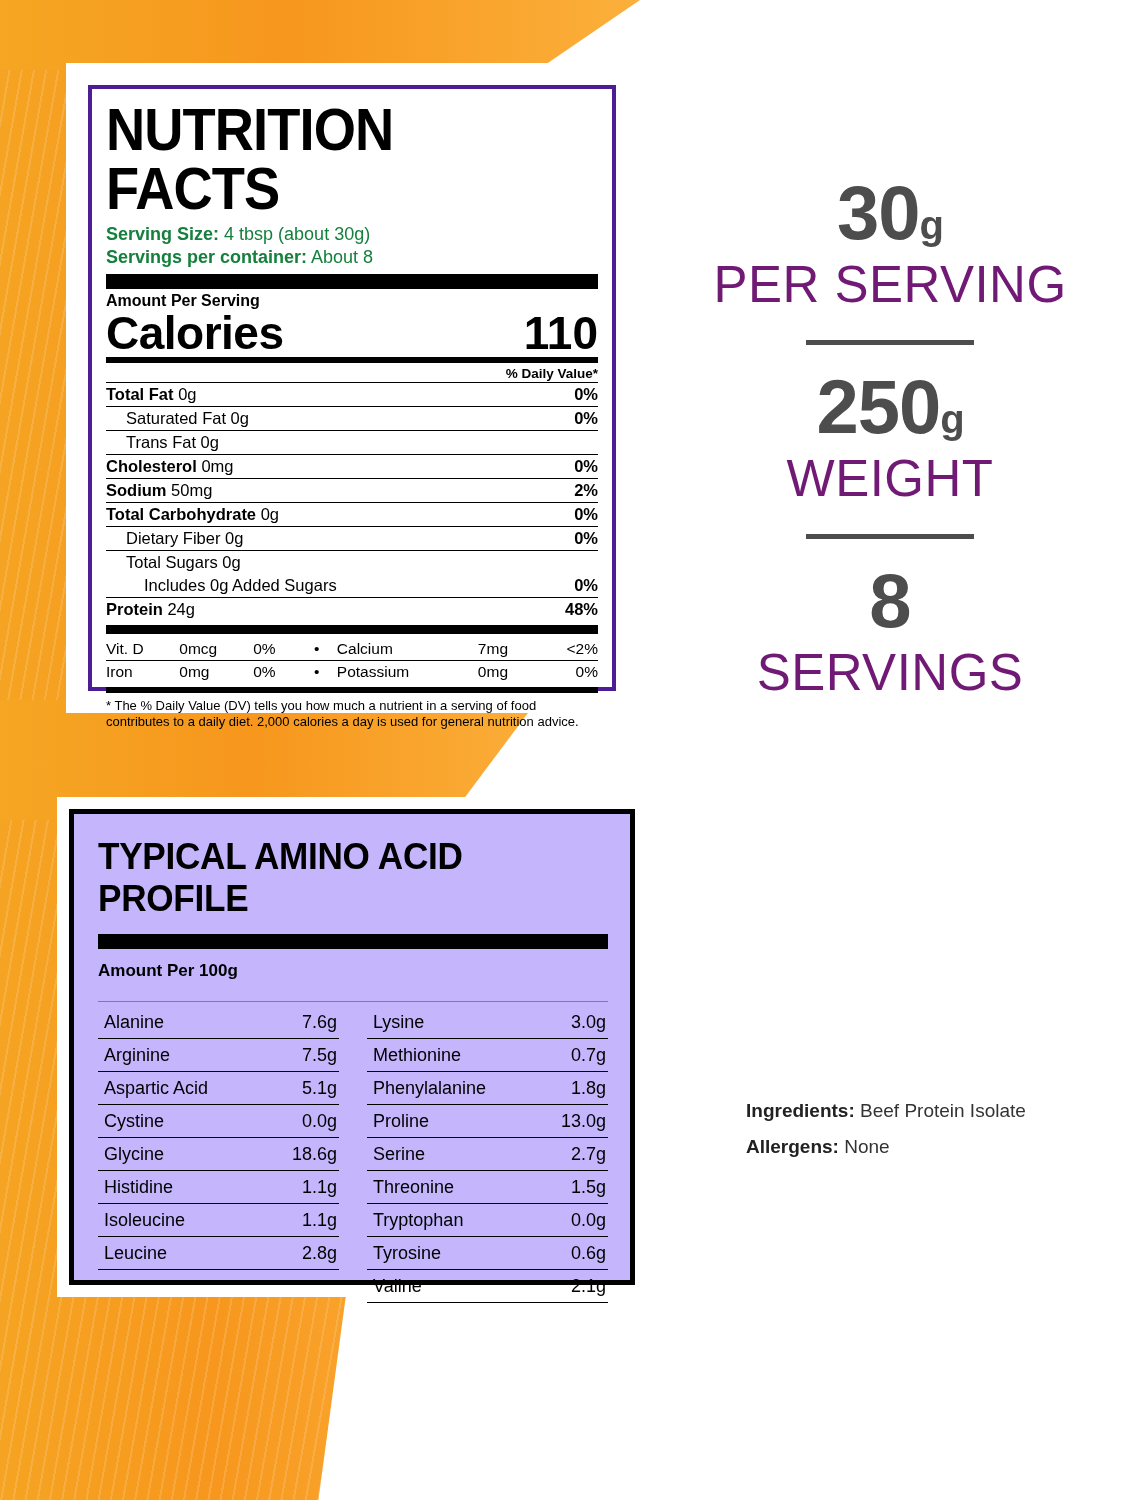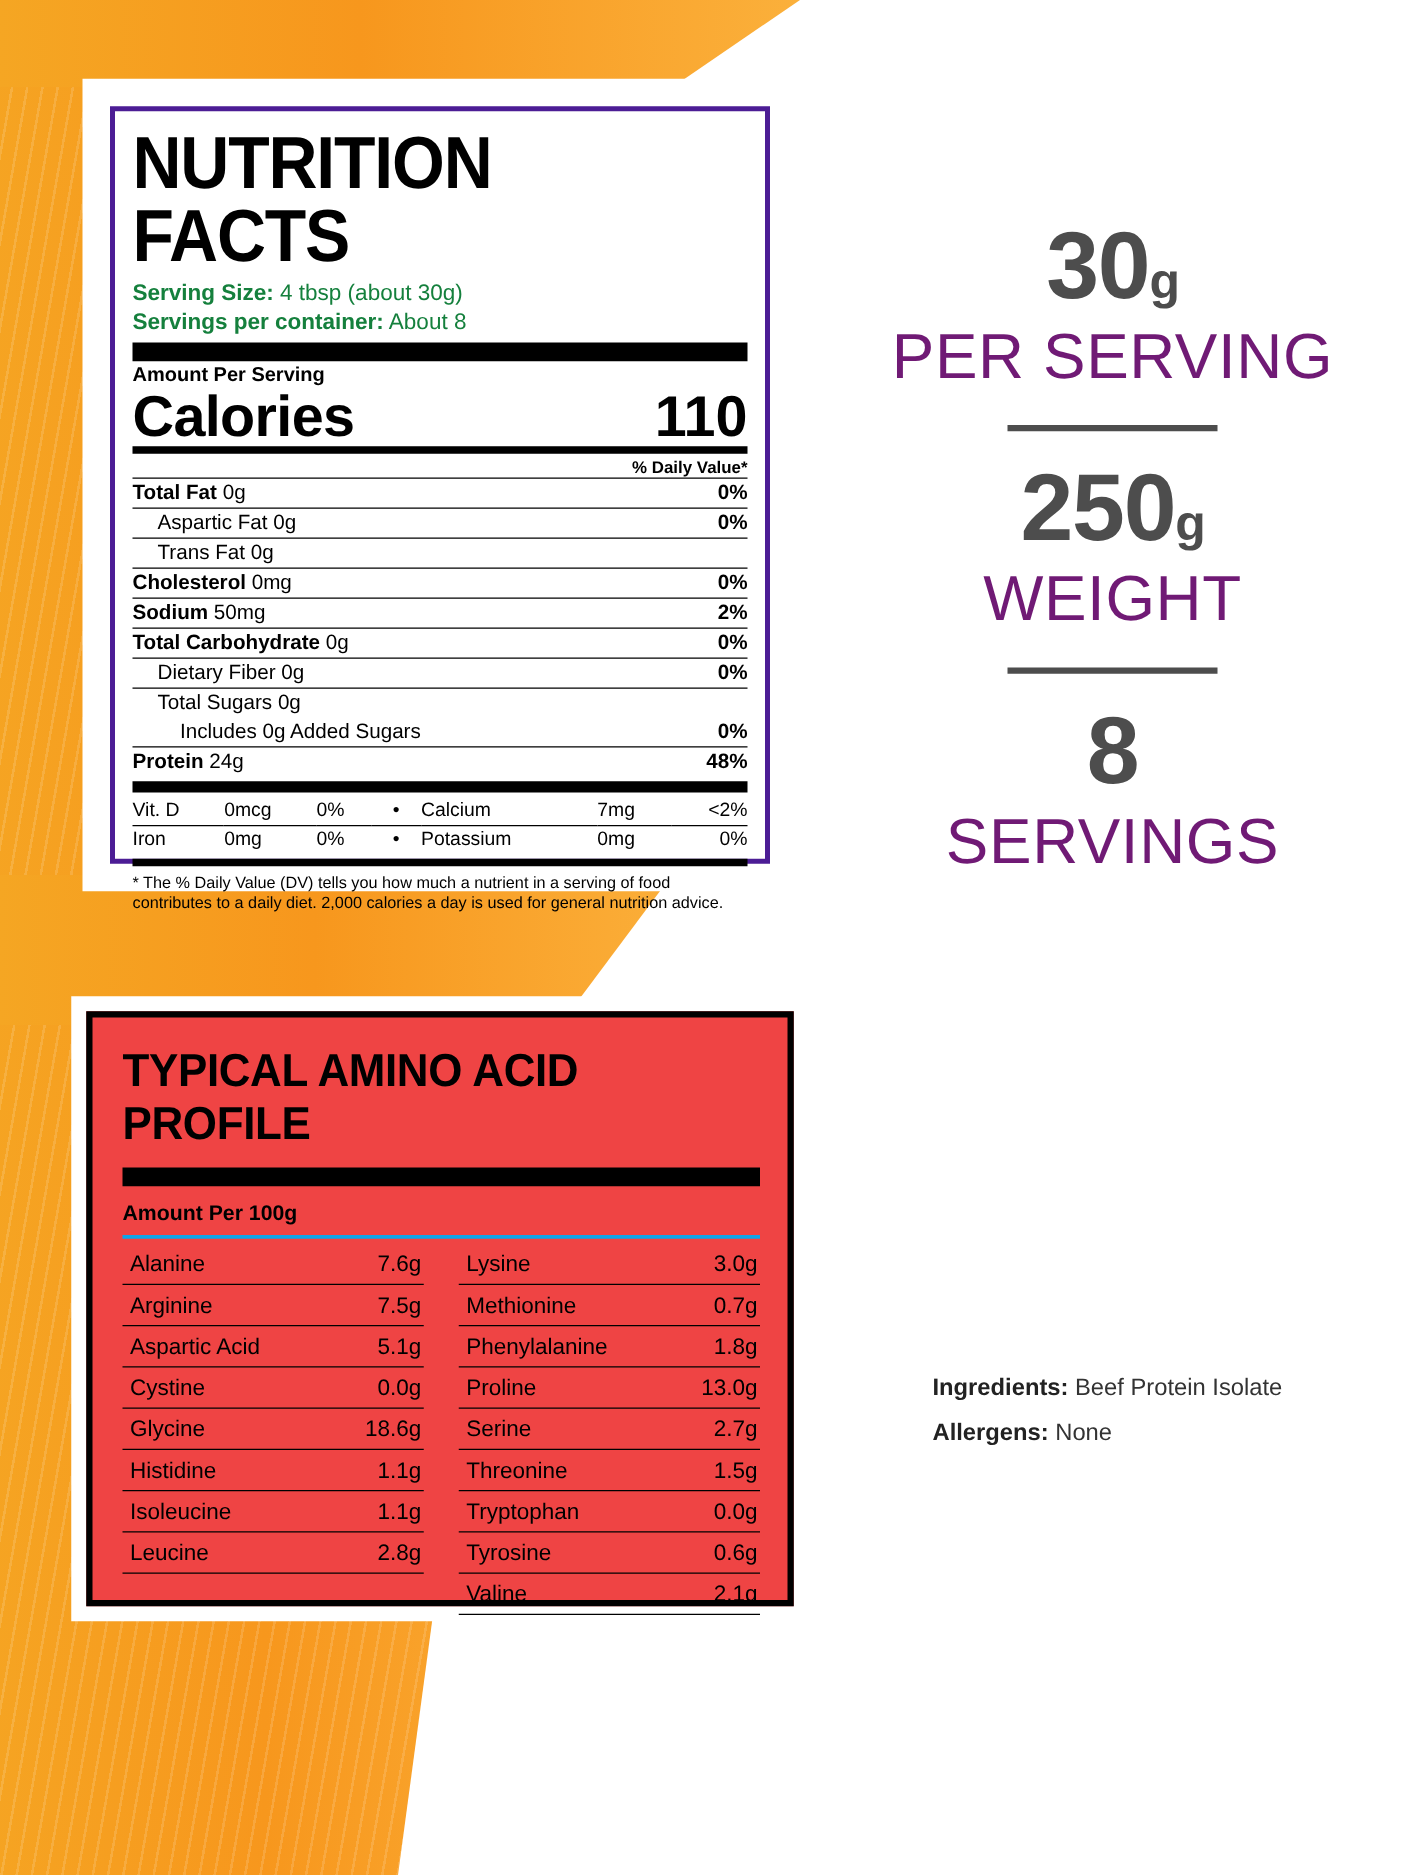--- a/index.html
+++ b/index.html
@@ -192,35 +192,35 @@
     width: 590px;
     height: 500px;
   }
   .aa-inner {
     position: absolute;
     left: 12px;
     top: 12px;
     right: 12px;
     bottom: 12px;
     border: 5px solid #000;
-    background: #ef4444;
+    background: #c4b5fd;
     box-sizing: border-box;
     padding: 22px 22px 14px 24px;
   }
   .aa-title {
     font-family: "Liberation Sans Narrow", "Liberation Sans", sans-serif;
     font-weight: bold;
     font-size: 37px;
     letter-spacing: -0.3px;
     transform: scaleX(0.95);
     transform-origin: left center;
     margin-bottom: 14px;
   }
   .aa-bar { height: 15px; background: #000; margin-bottom: 12px; }
-  .aa-sub { font-size: 17px; font-weight: bold; padding-bottom: 7px; border-bottom: 3px solid #0ea5e9; }
+  .aa-sub { font-size: 17px; font-weight: bold; padding-bottom: 20px; border-bottom: 1px solid #0ea5e9; }
   .aa-cols {
     display: flex;
     gap: 28px;
     margin-top: 4px;
   }
   .aa-col { flex: 1; }
   .aa-row {
     display: flex;
     justify-content: space-between;
     font-size: 18px;
@@ -307,21 +307,21 @@
     </div>
 
     <div class="dv-head">% Daily Value*</div>
 
     <div>
       <div class="nrow">
         <span class="lbl"><b>Total Fat</b> <span>0g</span></span>
         <span class="pct">0%</span>
       </div>
       <div class="nrow indent1">
-        <span class="lbl"><span>Aspartic Fat 0g</span></span>
+        <span class="lbl"><span>Saturated Fat 0g</span></span>
         <span class="pct">0%</span>
       </div>
       <div class="nrow indent1">
         <span class="lbl"><span>Trans Fat 0g</span></span>
         <span class="pct"></span>
       </div>
       <div class="nrow">
         <span class="lbl"><b>Cholesterol</b> <span>0mg</span></span>
         <span class="pct">0%</span>
       </div>

